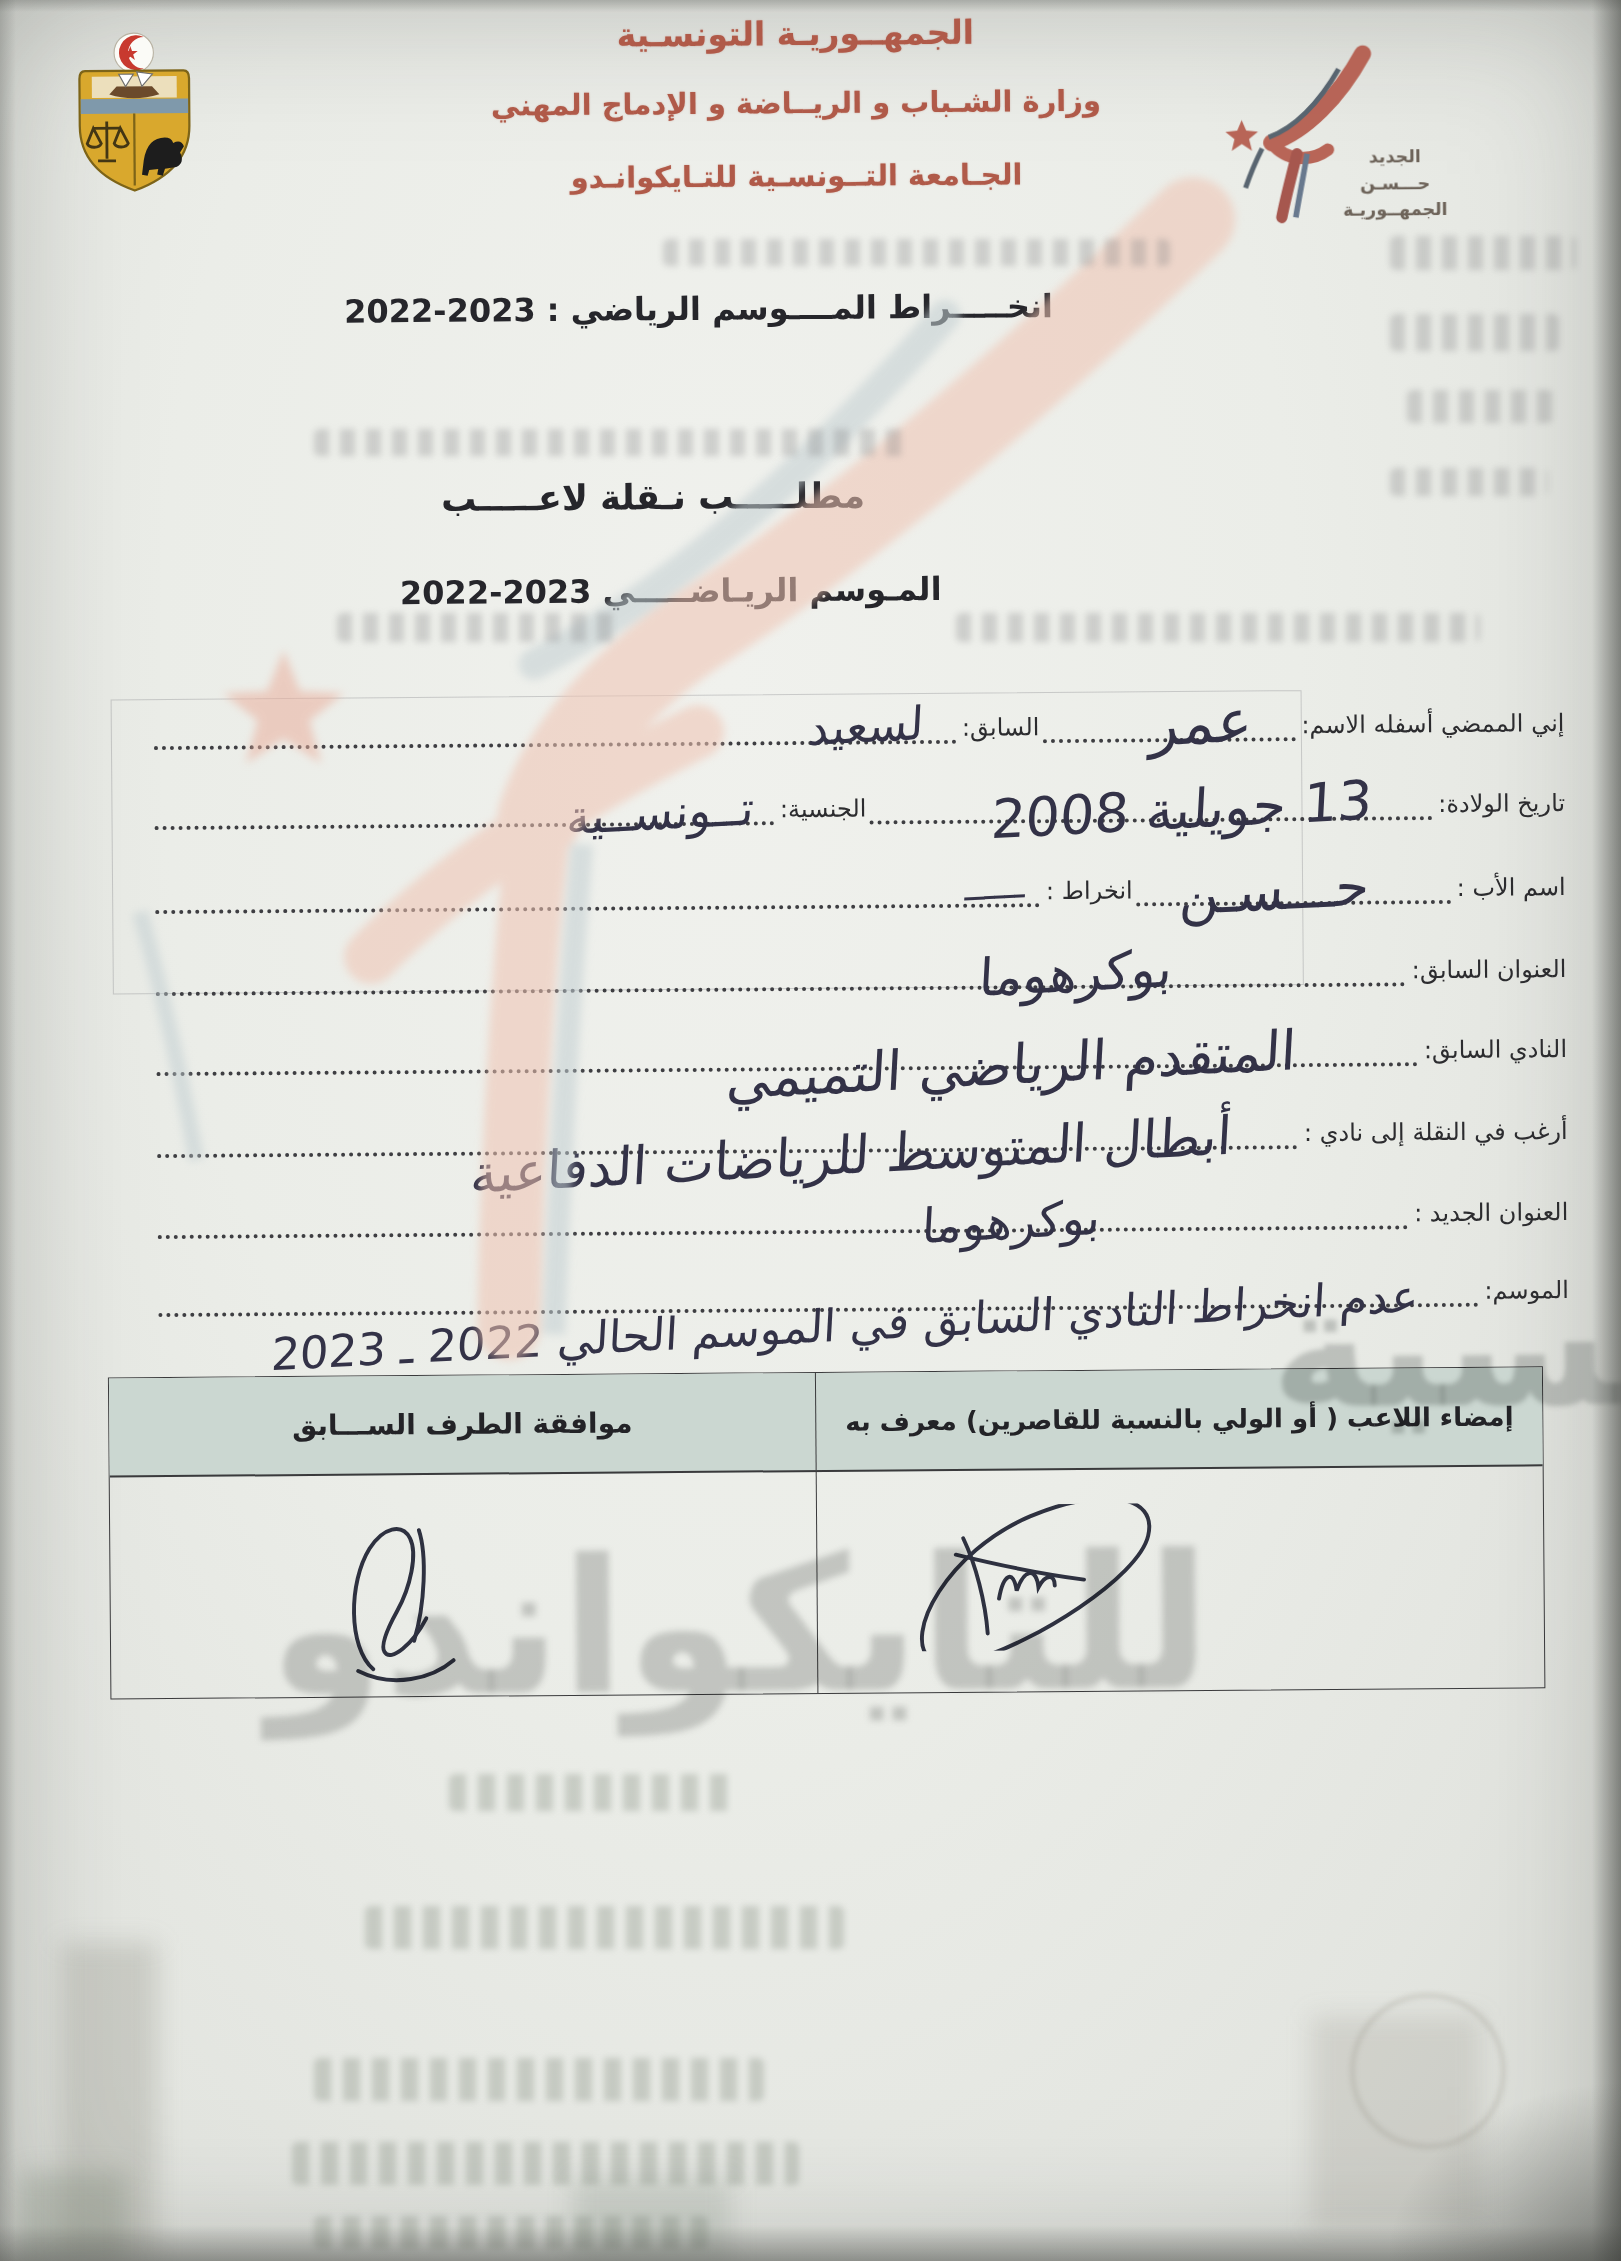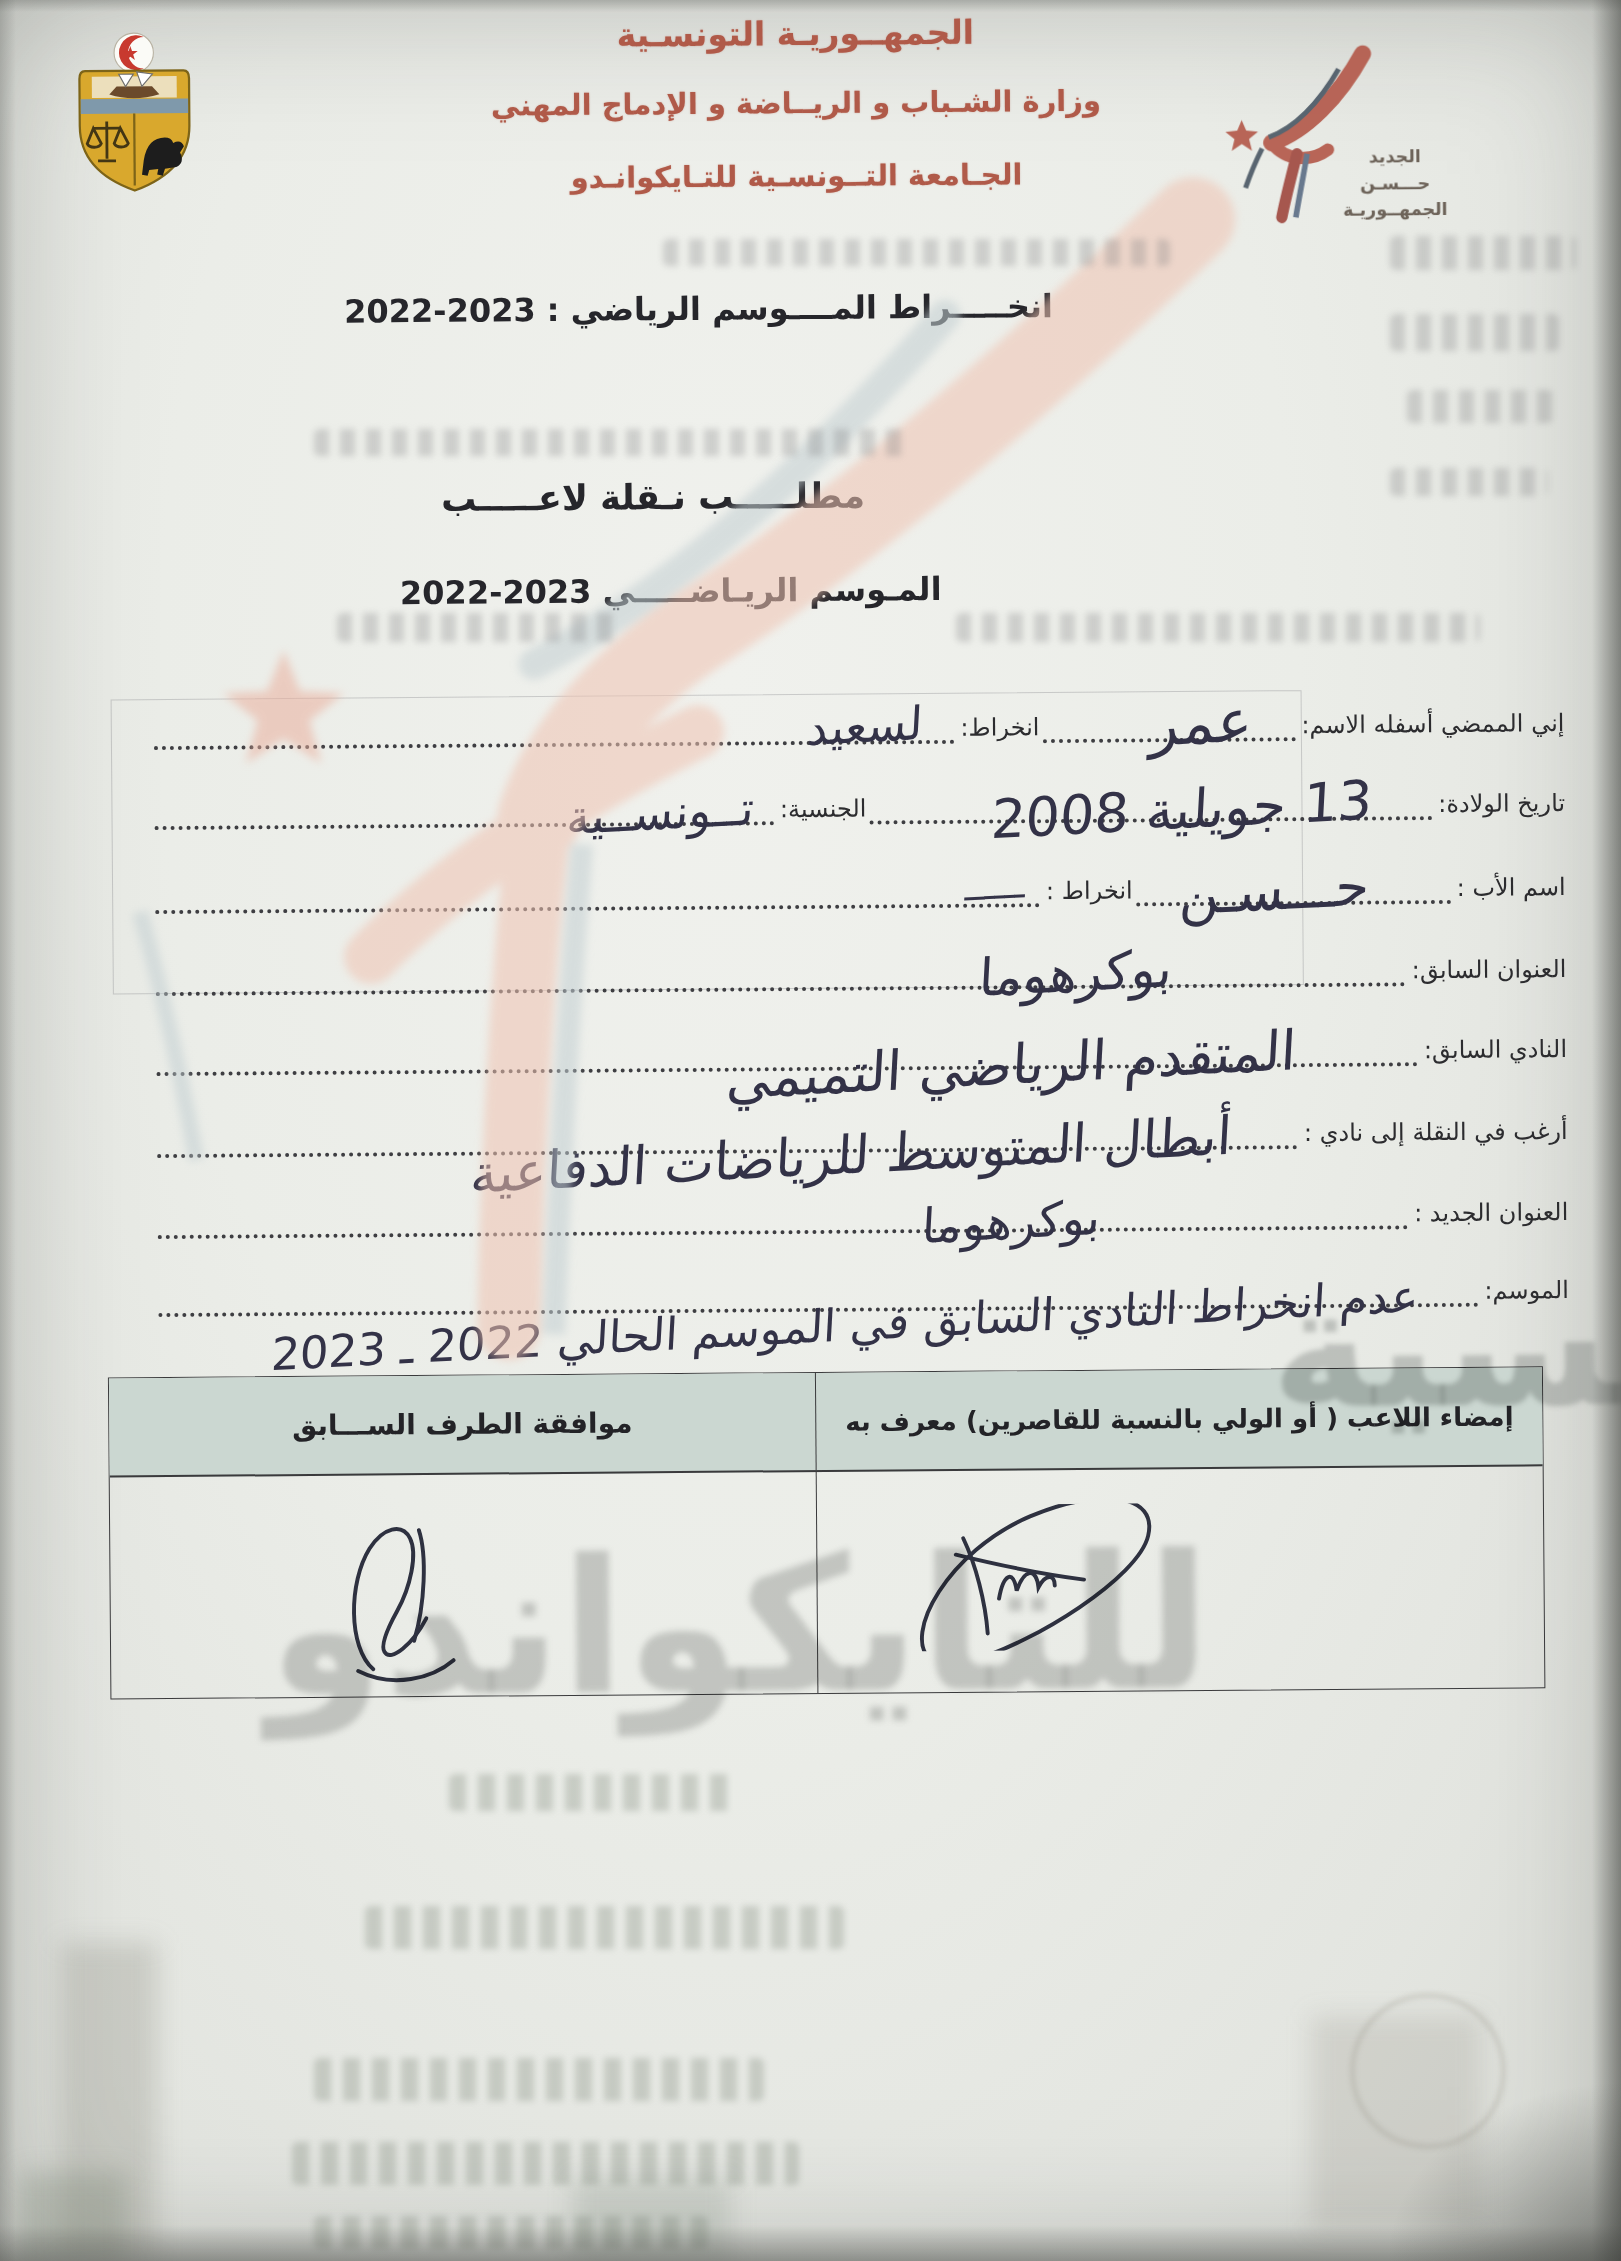--- a/index.html
+++ b/index.html
@@ -170,21 +170,21 @@
     <div class="title title-request">مطلـــــب نـقلة لاعـــــب</div>
     <div class="title title-season">المـوسم الريـاضـــــي 2023-2022</div>
 
     <div class="frame"></div>
 
     <div class="frow r1">
       <span class="flabel">إني الممضي أسفله الاسم:</span>
       <span class="fdots w450">
         <span class="hw hw-name">عمر</span>
       </span>
-      <span class="flabel">انخراط:</span>
+      <span class="flabel">السابق:</span>
       <span class="fdots grow">
         <span class="hw hw-surname">لسعيد</span>
       </span>
     </div>
 
     <div class="frow r2">
       <span class="flabel">تاريخ الولادة:</span>
       <span class="fdots w1000">
         <span class="hw hw-date">13 جويلية 2008</span>
       </span>

